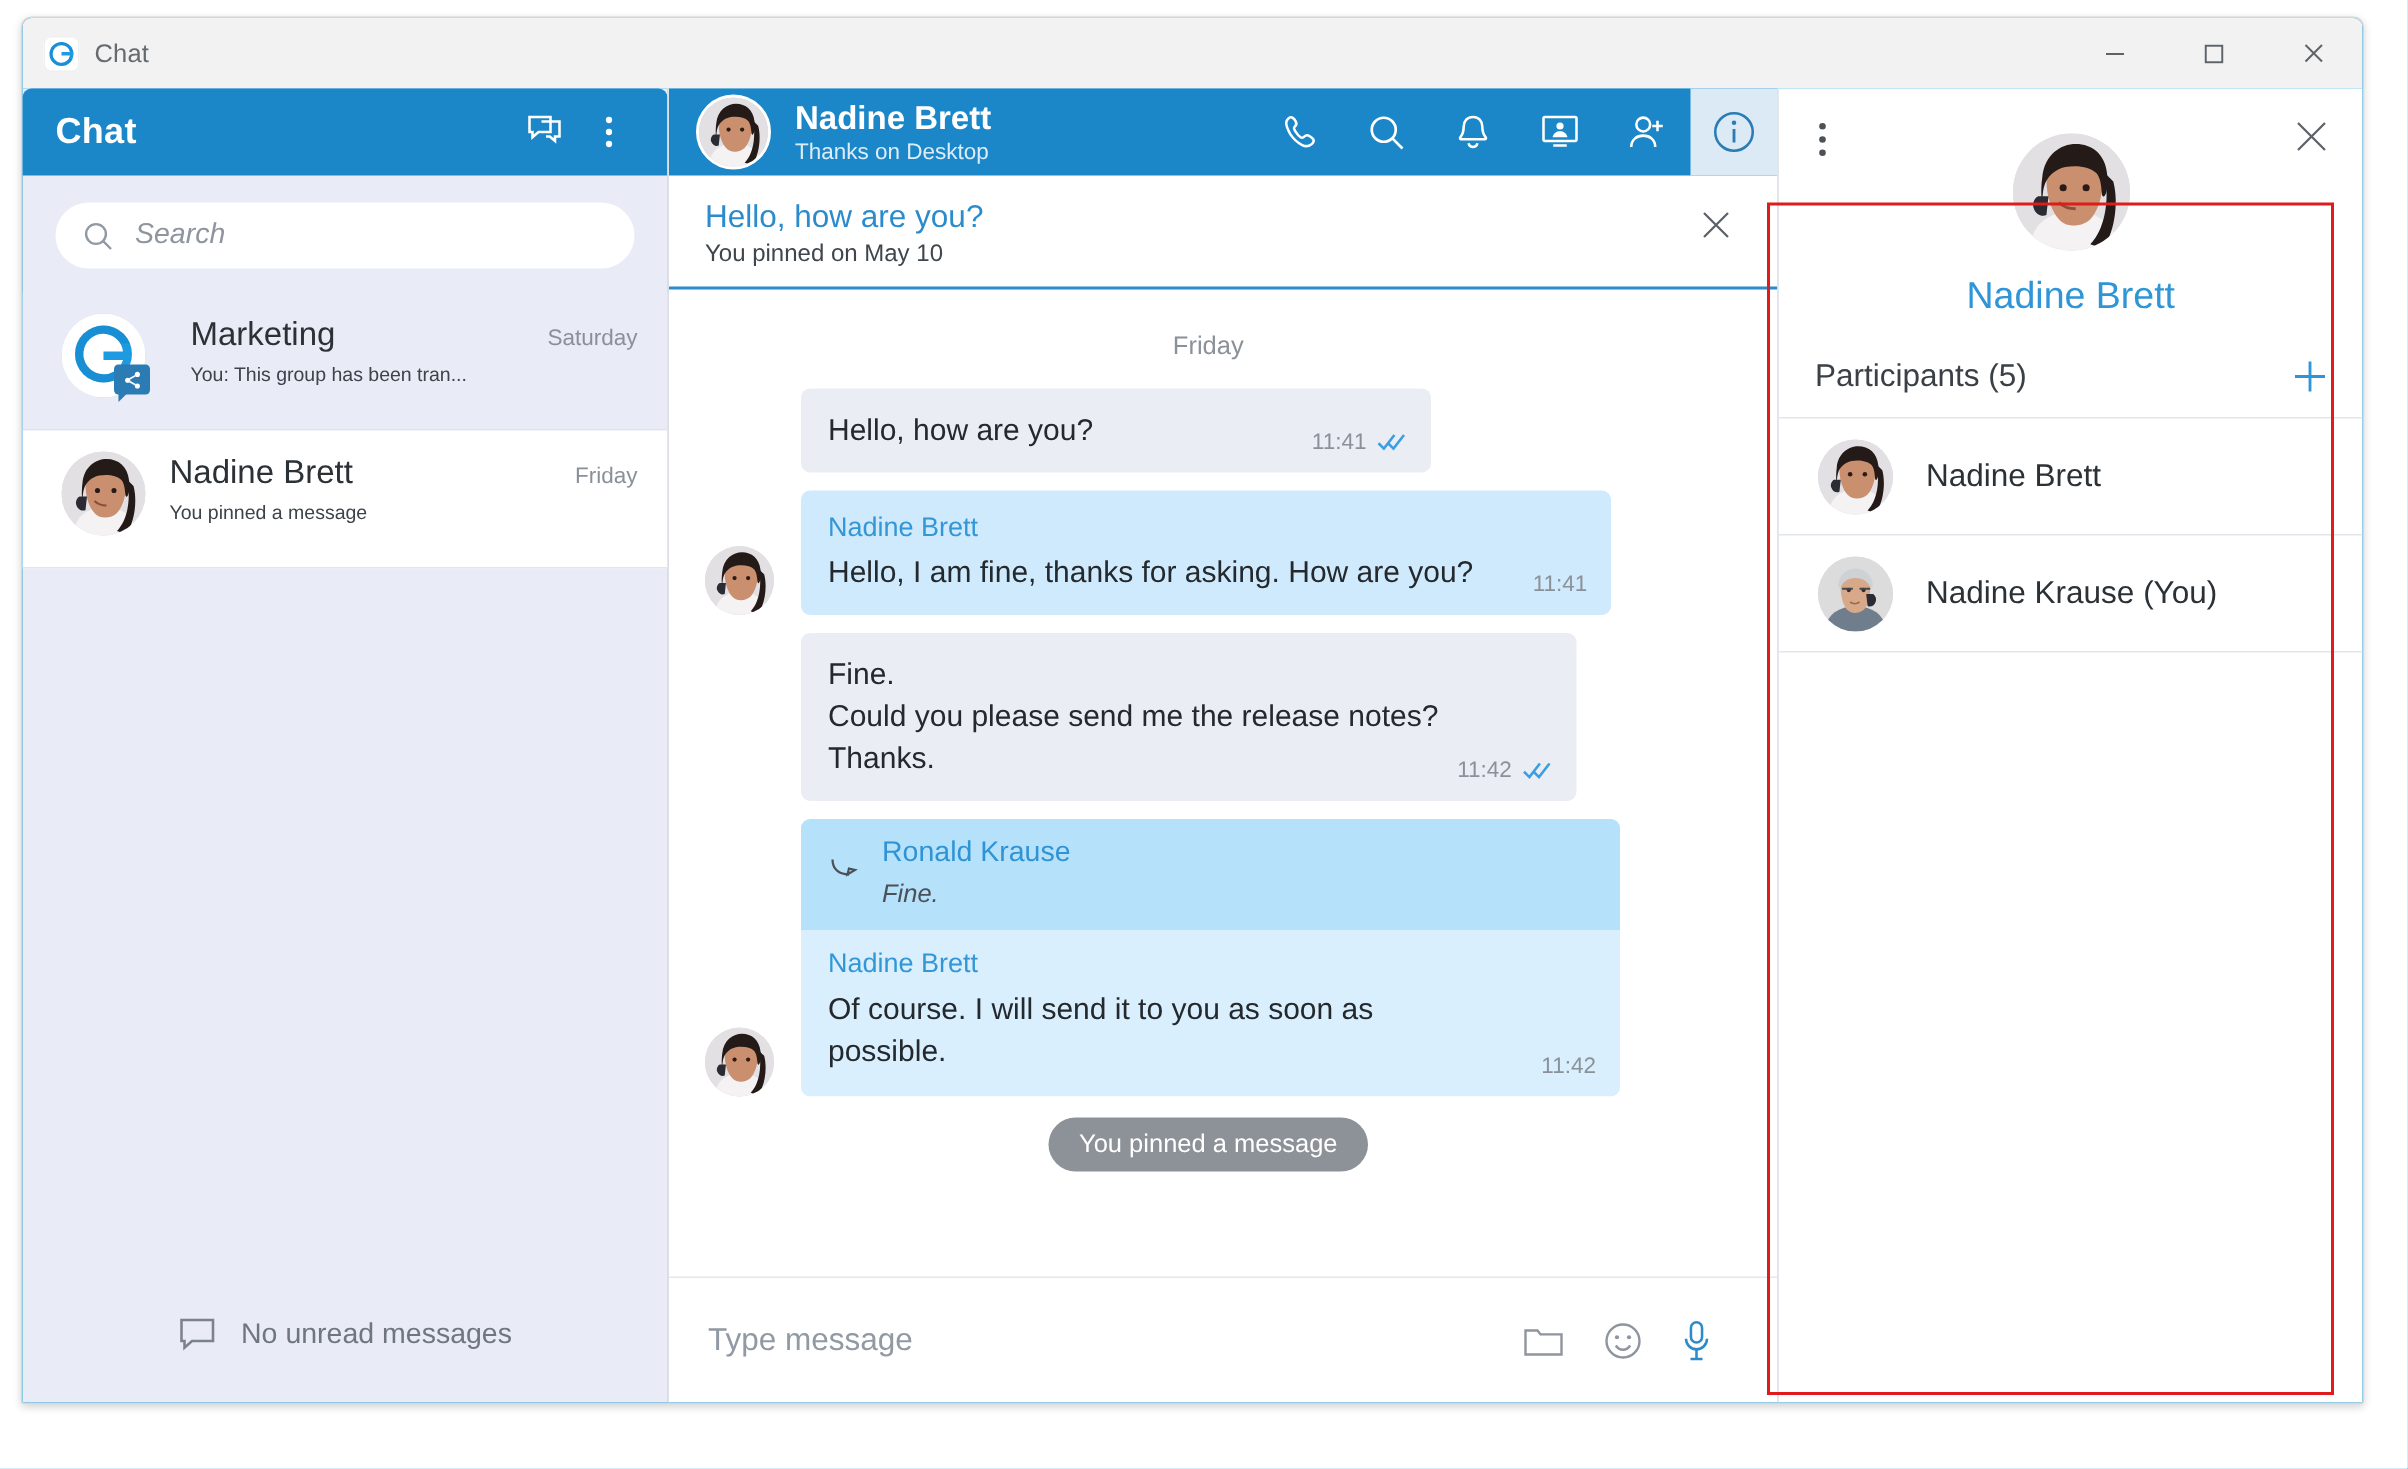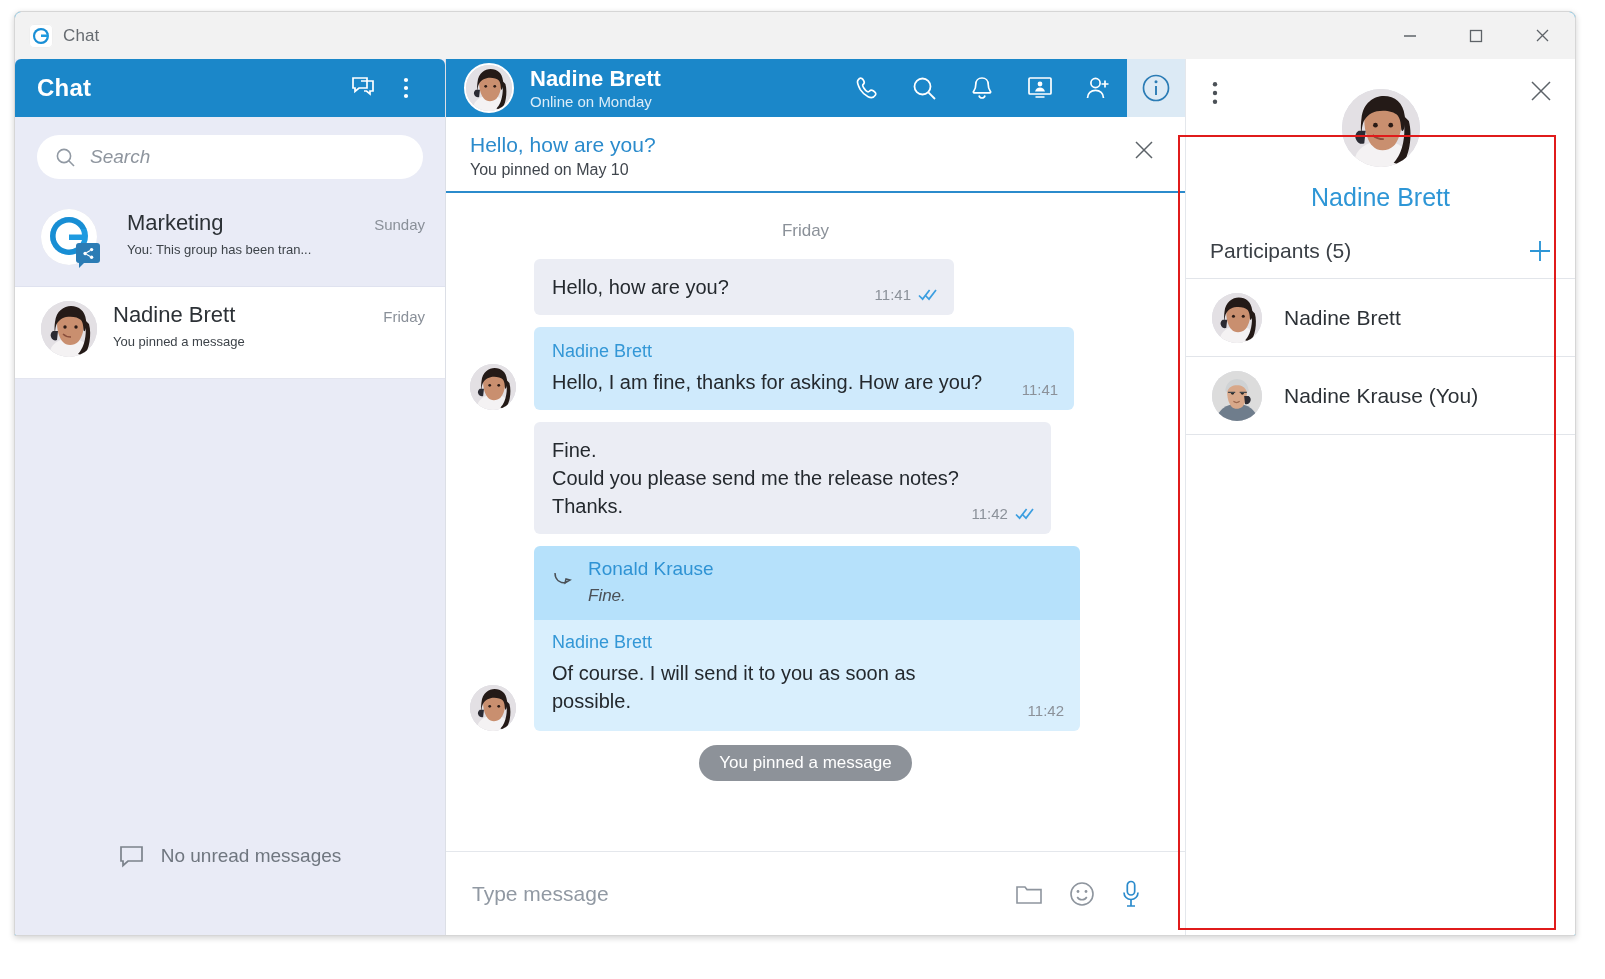--- a/index.html
+++ b/index.html
@@ -128,21 +128,21 @@
     font-size: 22px; color: #2c3136; flex: 1; white-space: nowrap;
     overflow: hidden; text-overflow: ellipsis;
   }
   .ci-time { font-size: 15px; color: #8a9099; margin-left: 10px; }
   .ci-prev {
     font-size: 13px; color: #3d4349; margin-top: 6px;
     white-space: nowrap; overflow: hidden; text-overflow: ellipsis;
   }
   .side-footer {
     margin-top: auto; height: 90px;
-    display: flex; align-items: flex-start; justify-content: center;
+    display: flex; align-items: center; justify-content: center;
     color: #7b828b;
   }
   .side-footer .fi { margin-right: 16px; display: flex; color: #7b828b; }
   .side-footer .ft { font-size: 19px; color: #6f767f; }
 
   
   .main {
     flex: 1; min-width: 0; background: #ffffff;
     display: flex; flex-direction: column;
     position: relative;
@@ -386,21 +386,21 @@
                   <circle cx="9.6" cy="2.6" r="1.7" fill="#fff"></circle>
                   <circle cx="3.1" cy="6.5" r="1.7" fill="#fff"></circle>
                   <circle cx="9.6" cy="10.3" r="1.7" fill="#fff"></circle>
                   <path d="M8.3 3.4L4.3 5.7M4.3 7.3l4 2.2" stroke="#fff" stroke-width="1.1" fill="none"></path>
                 </svg>
               </div>
             </div>
             <div class="ci-body">
               <div class="ci-row1">
                 <div class="ci-name">Marketing</div>
-                <div class="ci-time">Sunday</div>
+                <div class="ci-time">Saturday</div>
               </div>
               <div class="ci-prev">You: This group has been tran...</div>
             </div>
           </div>
 
           <div class="chat-item sel">
             <div class="av">
               <div class="avatar">
                 <svg width="56" height="56" viewBox="0 0 56 56">
                   <rect width="56" height="56" fill="#e3e0e4"></rect>
@@ -445,21 +445,21 @@
               <path d="M16 22c0-9 6-15 14-15s13 6 13 15-3 16-6 19c-4 4-12 4-15 0-3-3-6-10-6-19z" fill="#c98f6f"></path>
               <path d="M14 21c1-11 9-16 16-16 8 0 14 5 15 14 1 8-1 12-2 11-1-1 0-7-3-11-3-3-9-4-15-3-5 1-9 5-10 9-1 3-1 9-1 9s-1-6 0-13z" fill="#241a17"></path>
               <path d="M43 18c3 8 2 20-1 27-2 5-5 8-5 8l6 2c5-6 8-21 5-32z" fill="#241a17"></path>
               <circle cx="24" cy="26" r="1.7" fill="#2b1b16"></circle>
               <circle cx="35" cy="26" r="1.7" fill="#2b1b16"></circle>
               <path d="M12 30c-2 1-3 4-2 6 1 3 4 4 6 3l1-9z" fill="#2b2b33"></path>
             </svg>
           </div>
           <div class="mh-text">
             <div class="mh-name">Nadine Brett</div>
-            <div class="mh-status">Online on Monday</div>
+            <div class="mh-status">Thanks on Desktop</div>
           </div>
           <div class="mh-icons">
             <div class="mh-ic">
               <svg width="27" height="27" viewBox="0 0 27 27">
                 <path d="M6.5 3.5c1.6-1 3.2.4 4.3 2.4 1 1.9.4 2.8-.7 3.6-.8.6-.6 1.5.7 3.4 1.4 2.1 2.5 3.2 3.4 3.7 1 .5 1.7.2 2.4-.6.9-1 1.9-1.3 3.6-.2 2.1 1.3 3.3 2.7 2.2 4.3-1.1 1.7-3.8 3.3-7.3 1.6-3-1.5-5.9-4.2-7.8-7.1C5.3 11 4.1 7.9 4.6 6.1c.3-1 1-1.9 1.9-2.6z" fill="none" stroke="#fff" stroke-width="1.7"></path>
               </svg>
             </div>
             <div class="mh-ic">
               <svg width="27" height="27" viewBox="0 0 27 27">
                 <circle cx="11.5" cy="11.5" r="8" fill="none" stroke="#fff" stroke-width="1.8"></circle>

